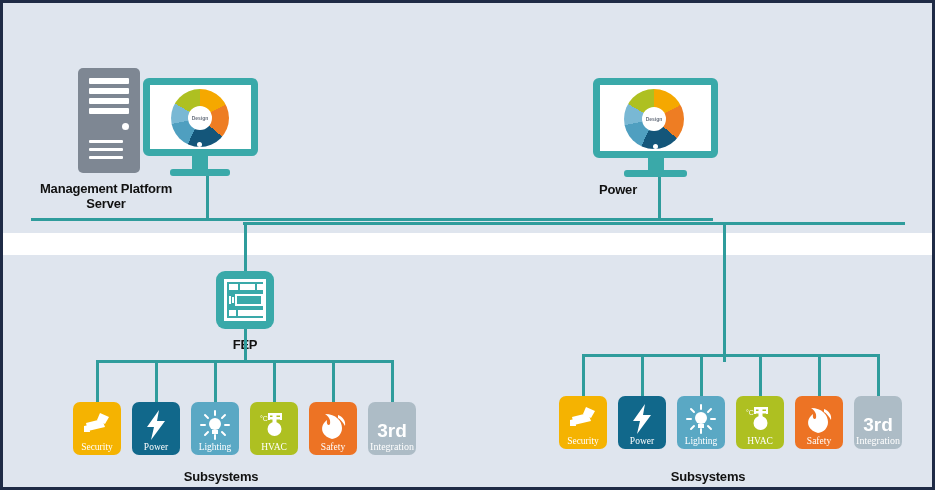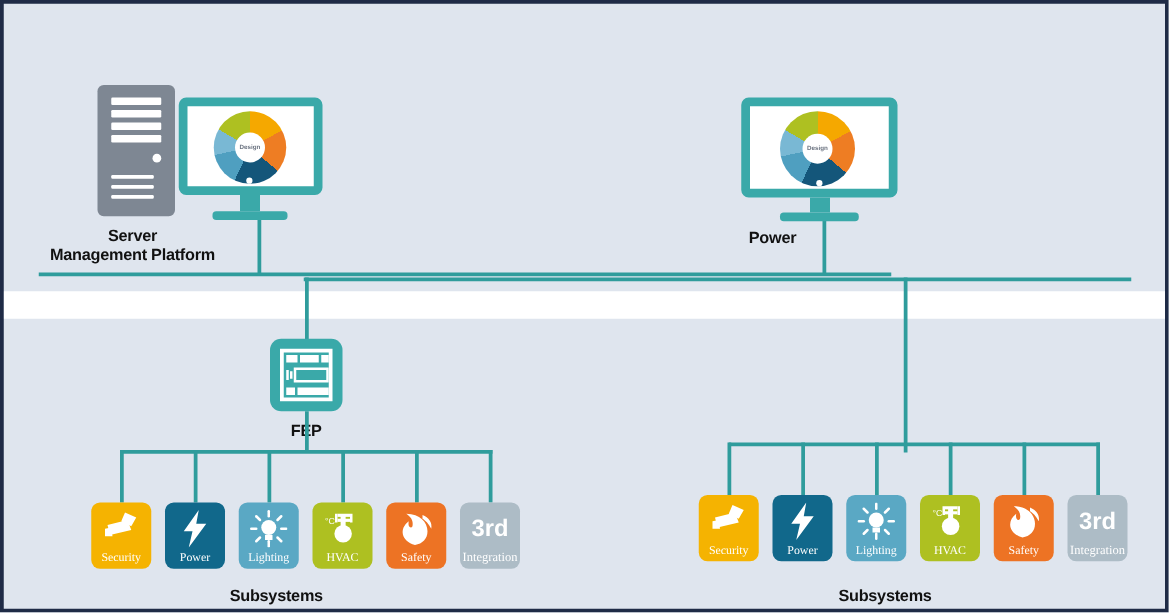--- a/index.html
+++ b/index.html
@@ -36,21 +36,21 @@
   .fep{position:absolute;background:#3aa9a9;border-radius:9px;}
   .fep .panel{position:absolute;box-sizing:border-box;border:3px solid #fff;background:#3aa9a9;}
   .fep .bar{position:absolute;background:#fff;}
   .fep .inner{position:absolute;box-sizing:border-box;border:2px solid #fff;background:#3aa9a9;}
   .fep .tick{position:absolute;background:#fff;width:2px;}
 
   
   .tile{position:absolute;border-radius:7px;box-sizing:border-box;
         display:flex;flex-direction:column;align-items:center;justify-content:flex-end;}
   .tile .ico{position:absolute;left:0;right:0;top:4px;height:34px;
-             display:flex;align-items:center;justify-content:center;}
+             display:flex;align-items:flex-end;justify-content:center;}
   .tile .cap{font-size:9.5px;color:#fff;font-family:"Liberation Serif",serif;
              padding-bottom:3px;white-space:nowrap;}
   .tile.big .cap{font-size:10px;}
   .third{font-size:19px;font-weight:bold;color:#fff;font-family:"Liberation Sans",sans-serif;
          line-height:19px;}
 </style>
 </head>
 <body>
 
 <div class="stage">
@@ -92,22 +92,22 @@
           <span>Design</span>
         </div>
       </div>
     </div>
     <div class="led" style="left:54px;top:64px;width:5px;height:5px;"></div>
     <div class="neck" style="left:49px;top:78px;width:16px;height:13px;"></div>
     <div class="base" style="left:27px;top:91px;width:60px;height:7px;"></div>
   </div>
 
   <div class="lbl" style="left:8px;top:178px;width:190px;">
+    <div>Management Platform</div>
     <div>Server</div>
-    <div>Management Platform</div>
   </div>
 
   <div class="mon" style="left:590px;top:75px;width:125px;height:98px;">
     <div class="screen" style="width:125px;height:80px;">
       <div class="donut" style="left:24px;top:4px;width:60px;height:60px;
                   background:conic-gradient(
                     #f5a800 0deg 62deg,
                     #ee7d23 62deg 130deg,
                     #14567a 130deg 205deg,
                     #4f9fc0 205deg 258deg,

